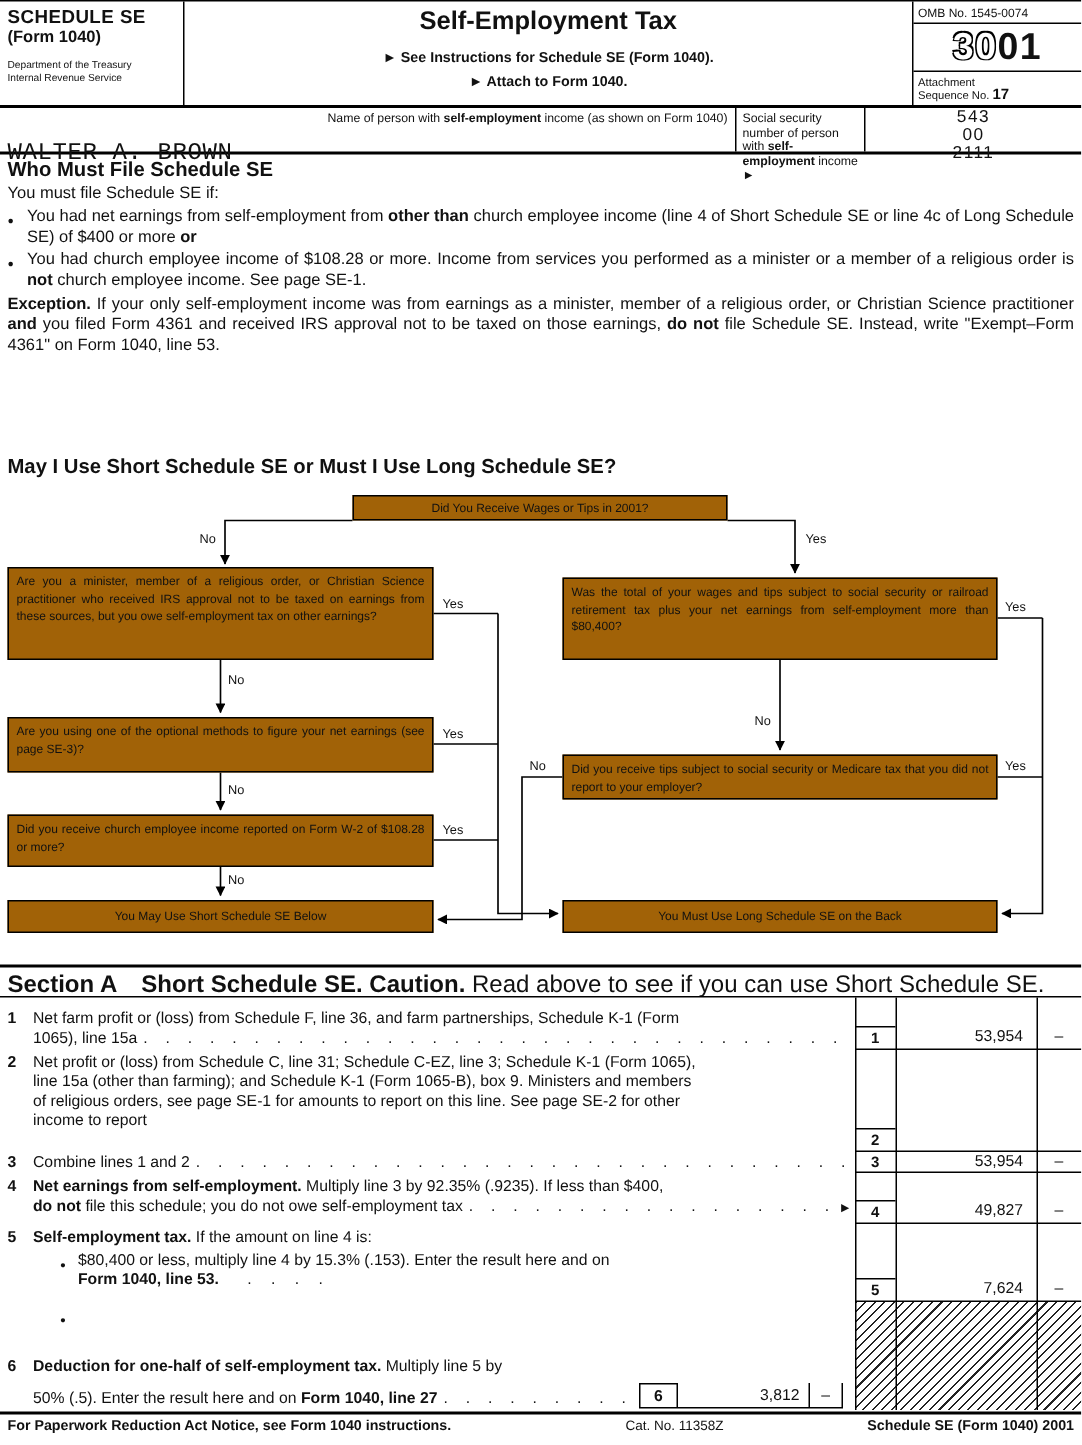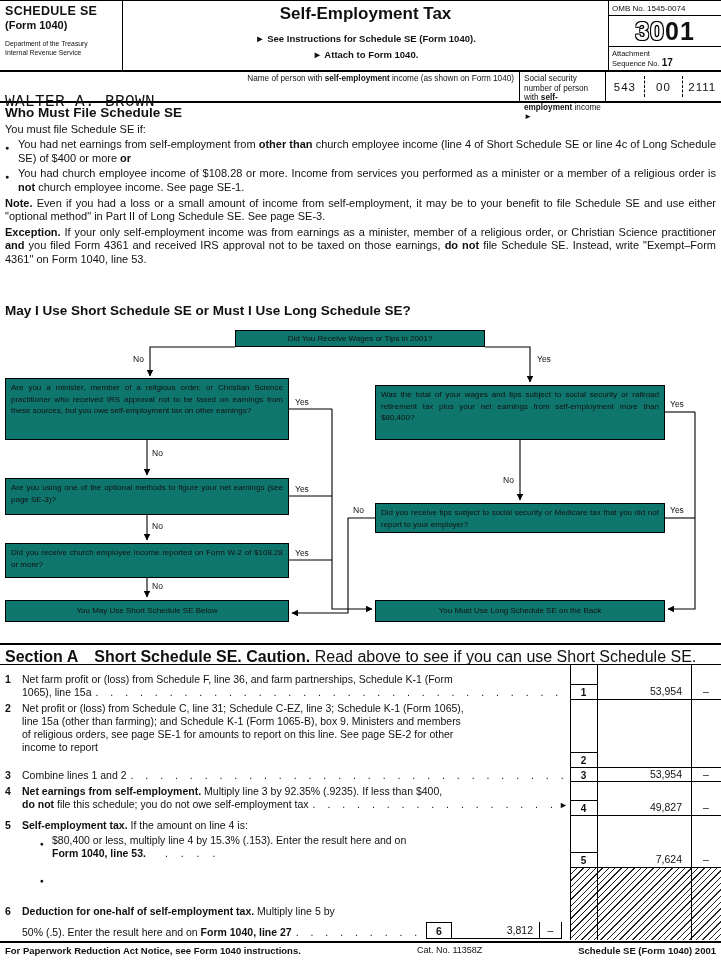--- a/index.html
+++ b/index.html
@@ -30,38 +30,38 @@
   .attach { font-size:7.5px; padding:2px 3px; line-height:9px; }
   .attach .seqno { font-size:10px; font-weight:bold; }
 
   
   #namerow { position:absolute; top:72px; left:0; right:0; height:31px;
     border-bottom:2px solid #000; display:flex; }
   .n-cell { flex:1; padding:2px 5px; }
   .n-label { font-size:8.2px;text-align:right; }
   .n-value { font-size:16px; margin-top:10px; letter-spacing:.4px;font-family:Liberation Mono, monospace; }
   .s-label { width:86px; border-left:1px solid #000; padding:2px 4px; font-size:8.2px; line-height:9.5px; }
-  .s-value { width:116px; border-left:1px solid #000; display:flex; align-items:center;
-    font-size:11.5px; letter-spacing:1px; text-align:center; }
+  .s-value { width:145px; border-left:1px solid #000; display:flex; align-items:center;
+    font-size:11.5px; letter-spacing:1px; text-align:center;flex-direction:column; }
   .s-part { flex:1; }
   .s-sep { width:0; border-left:1px dashed #000; height:70%; }
 
   
   #who { position:absolute; top:106px; left:5px; right:5px; font-size:11px; line-height:13.6px; }
   .sec-head { font-size:13.5px; font-weight:bold; margin-bottom:3px; }
   .para { text-align:justify; margin-bottom:2px; }
   .bullet-row { display:flex; margin-bottom:2px; }
   .bdot { width:13px; font-size:7px; padding-top:3px; }
   .btxt { flex:1; text-align:justify; }
 
   
   #flowhead { position:absolute; top:303px; left:5px; font-size:13.5px; font-weight:bold; }
   #flow { position:absolute; top:325px; left:0; width:721px; height:303px; }
   #flow svg { position:absolute; top:0; left:0; }
-  .fbox { position:absolute; border:1px solid #000; background:#0f766e; font-size:8px;
+  .fbox { position:absolute; border:1px solid #000; background:#a16207; font-size:8px;
     line-height:11.5px; padding:3px 5px; text-align:justify; }
   .fbox.center { text-align:center; display:flex; align-items:center; justify-content:center;
     padding:1px 4px; }
   .flbl { position:absolute; font-size:8.5px; background:#fff; padding:0 1px; }
 
   
   #ruleA { position:absolute; top:643px; left:0; right:0; height:2px; background:#000; }
   #secA  { position:absolute; top:648px; left:5px; right:13px; font-size:16px; }
   #rule2 { position:absolute; top:941px; left:0; right:0; height:2px; background:#000; }
 
@@ -157,21 +157,20 @@
     <div class="sec-head">Who Must File Schedule SE</div>
     <div class="para">You must file Schedule SE if:</div>
     <div class="bullet-row">
       <span class="bdot">●</span>
       <div class="btxt"><span>You had net earnings from self-employment from </span><span class="b">other than</span><span> church employee income (line 4 of Short Schedule SE or line 4c of Long Schedule SE) of $400 or more </span><span class="b">or</span></div>
     </div>
     <div class="bullet-row">
       <span class="bdot">●</span>
       <div class="btxt"><span>You had church employee income of $108.28 or more. Income from services you performed as a minister or a member of a religious order is </span><span class="b">not</span><span> church employee income. See page SE-1.</span></div>
     </div>
-    <div class="para"><span class="b">Note.</span><span> Even if you had a loss or a small amount of income from self-employment, it may be to your benefit to file Schedule SE and use either "optional method" in Part II of Long Schedule SE. See page SE-3.</span></div>
     <div class="para"><span class="b">Exception.</span><span> If your only self-employment income was from earnings as a minister, member of a religious order, or Christian Science practitioner </span><span class="b">and</span><span> you filed Form 4361 and received IRS approval not to be taxed on those earnings, </span><span class="b">do not</span><span> file Schedule SE. Instead, write "Exempt–Form 4361" on Form 1040, line 53.</span></div>
   </div>
 
   <div id="flowhead">May I Use Short Schedule SE or Must I Use Long Schedule SE?</div>
 
   <div id="flow">
     <svg width="721" height="303">
       <defs>
         <marker id="ah" markerWidth="7" markerHeight="7" refX="5.5" refY="3" orient="auto">
           <path d="M0,0 L6,3 L0,6 Z" fill="#000"></path>

